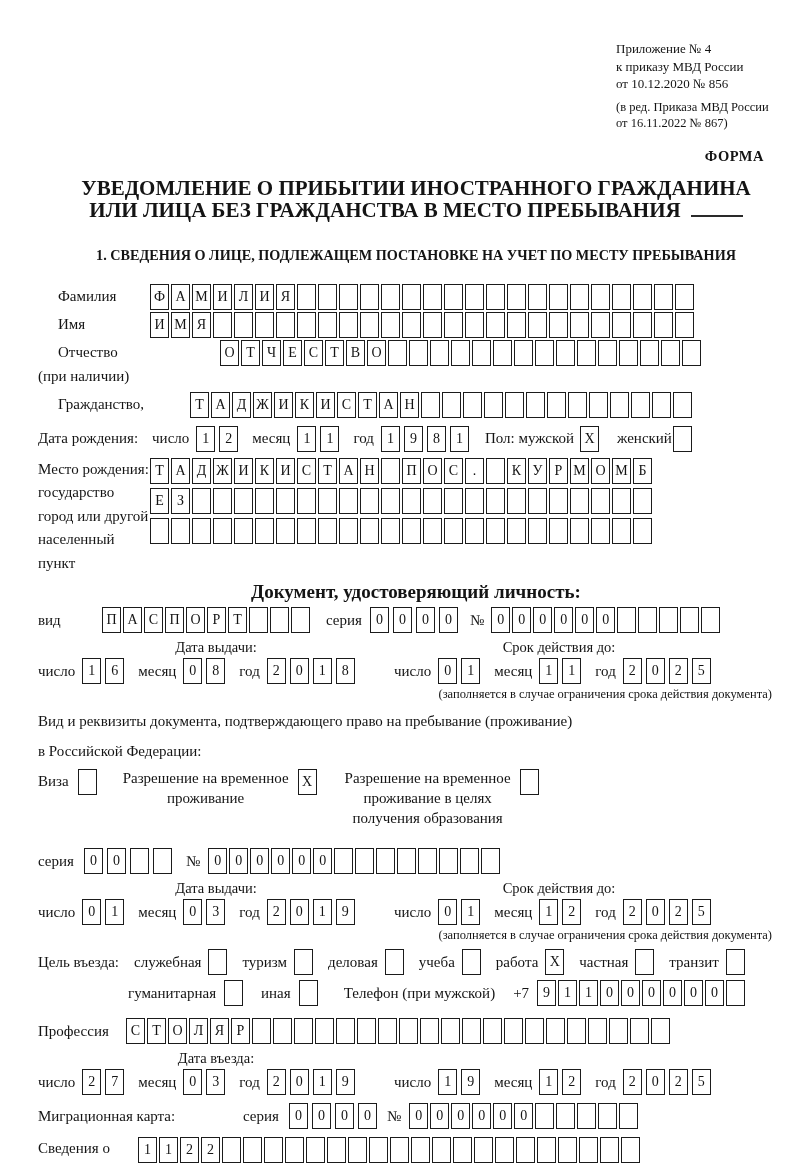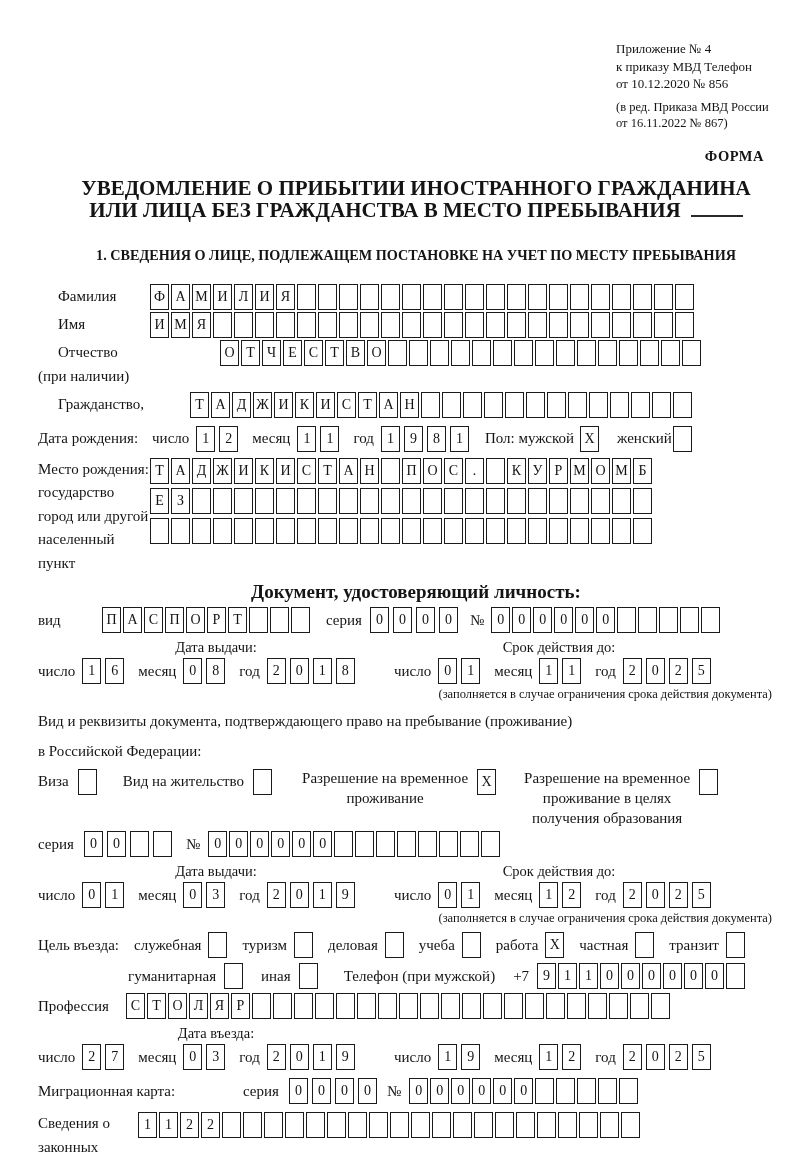--- a/index.html
+++ b/index.html
@@ -40,46 +40,46 @@
   .tch .l{width:356px;flex:none;text-align:center;}
   .tch .r{flex:1;text-align:center;padding-right:70px;}
   .tc{display:flex;align-items:center;margin-top:2px;}
   .tc .l{width:356px;flex:none;display:flex;align-items:center;}
   .tc .r{display:flex;align-items:center;}
   .dlbl{margin-right:7px;}
   .dgap{margin-left:10px;}
   .note{font-size:12.5px;text-align:right;padding-right:22px;margin-top:3px;margin-bottom:6px;}
 
   .intro{line-height:26px;margin-top:4px;}
-  .opt-row{display:flex;align-items:flex-start;margin-top:4px;margin-bottom:3px;}
+  .opt-row{display:flex;align-items:flex-start;margin-top:4px;margin-bottom:20px;}
   .opt{display:flex;align-items:center;}
   .opt.top{align-items:flex-start;}
   .opt .ol{margin-right:9px;}
   .opt .ol.c{text-align:center;line-height:20px;}
   .opt .box{margin-top:1px;}
 
   .purp{display:flex;align-items:center;margin-bottom:5px;}
   .pl{margin-right:7px;margin-left:13px;white-space:nowrap;}
   .pl.first{margin-left:7px;}
-  .purp2{display:flex;align-items:center;margin-left:90px;margin-bottom:4px;}
+  .purp2{display:flex;align-items:center;margin-left:90px;margin-bottom:12px;}
 
   .mig-label{width:205px;flex:none;}
   .gu{display:flex;align-items:flex-start;margin-top:8px;}
   .gu-labels{width:100px;flex:none;line-height:23.5px;}
   .gu-rows .row{margin-bottom:5px;}
   .mr8{margin-right:8px;}
 </style>
 </head>
 <body>
 
 <div class="page">
 
   <div class="appendix">
     <div>Приложение № 4</div>
-    <div>к приказу МВД Телефон</div>
+    <div>к приказу МВД России</div>
     <div>от 10.12.2020 № 856</div>
     <div class="amend">
       <div>(в ред. Приказа МВД России</div>
       <div>от 16.11.2022 № 867)</div>
     </div>
   </div>
 
   <div class="forma">ФОРМА</div>
 
   <div class="title">
@@ -423,24 +423,20 @@
   <div class="note">(заполняется в случае ограничения срока действия документа)</div>
 
   <div class="intro">Вид и реквизиты документа, подтверждающего право на пребывание (проживание)</div>
   <div class="intro">в Российской Федерации:</div>
 
   <div class="opt-row">
     <div class="opt" style="margin-right:24px;">
       <span class="ol">Виза</span>
       <span class="box cb"></span>
     </div>
-    <div class="opt" style="margin-right:28px;">
-      <span class="ol">Вид на жительство</span>
-      <span class="box cb"></span>
-    </div>
     <div class="opt top" style="margin-right:26px;">
       <span class="ol c">
         <span>Разрешение на временное</span><br>
         <span>проживание</span>
       </span>
       <span class="box cb">X</span>
     </div>
     <div class="opt top">
       <span class="ol c">
         <span>Разрешение на временное</span><br>

